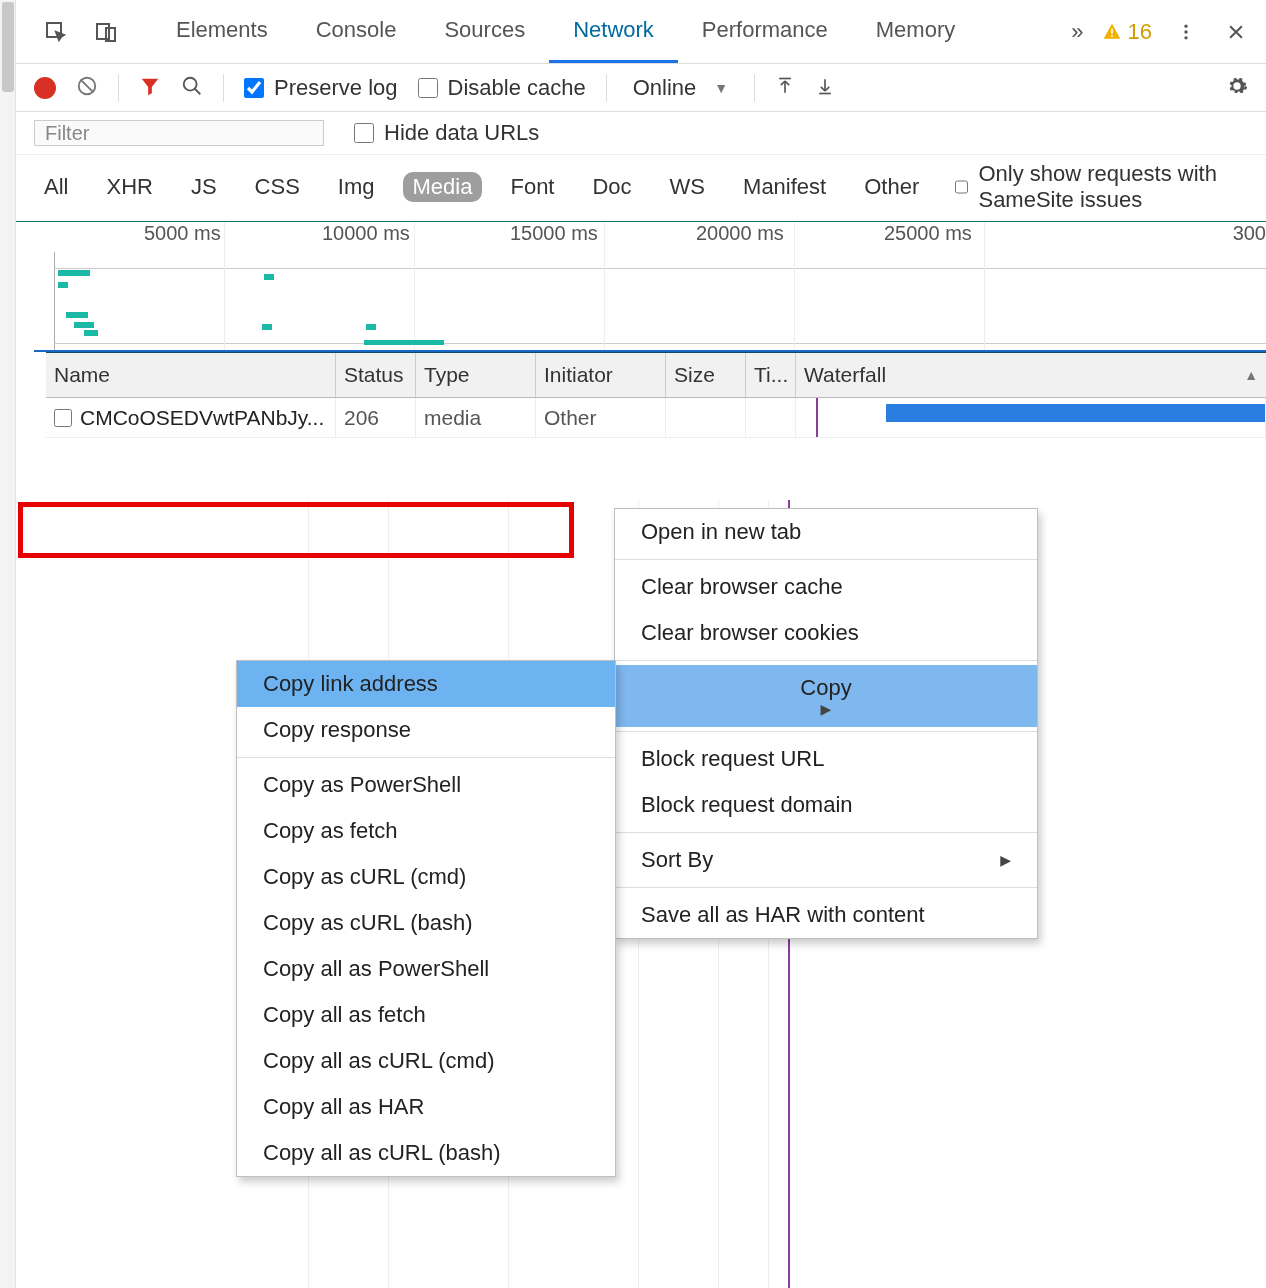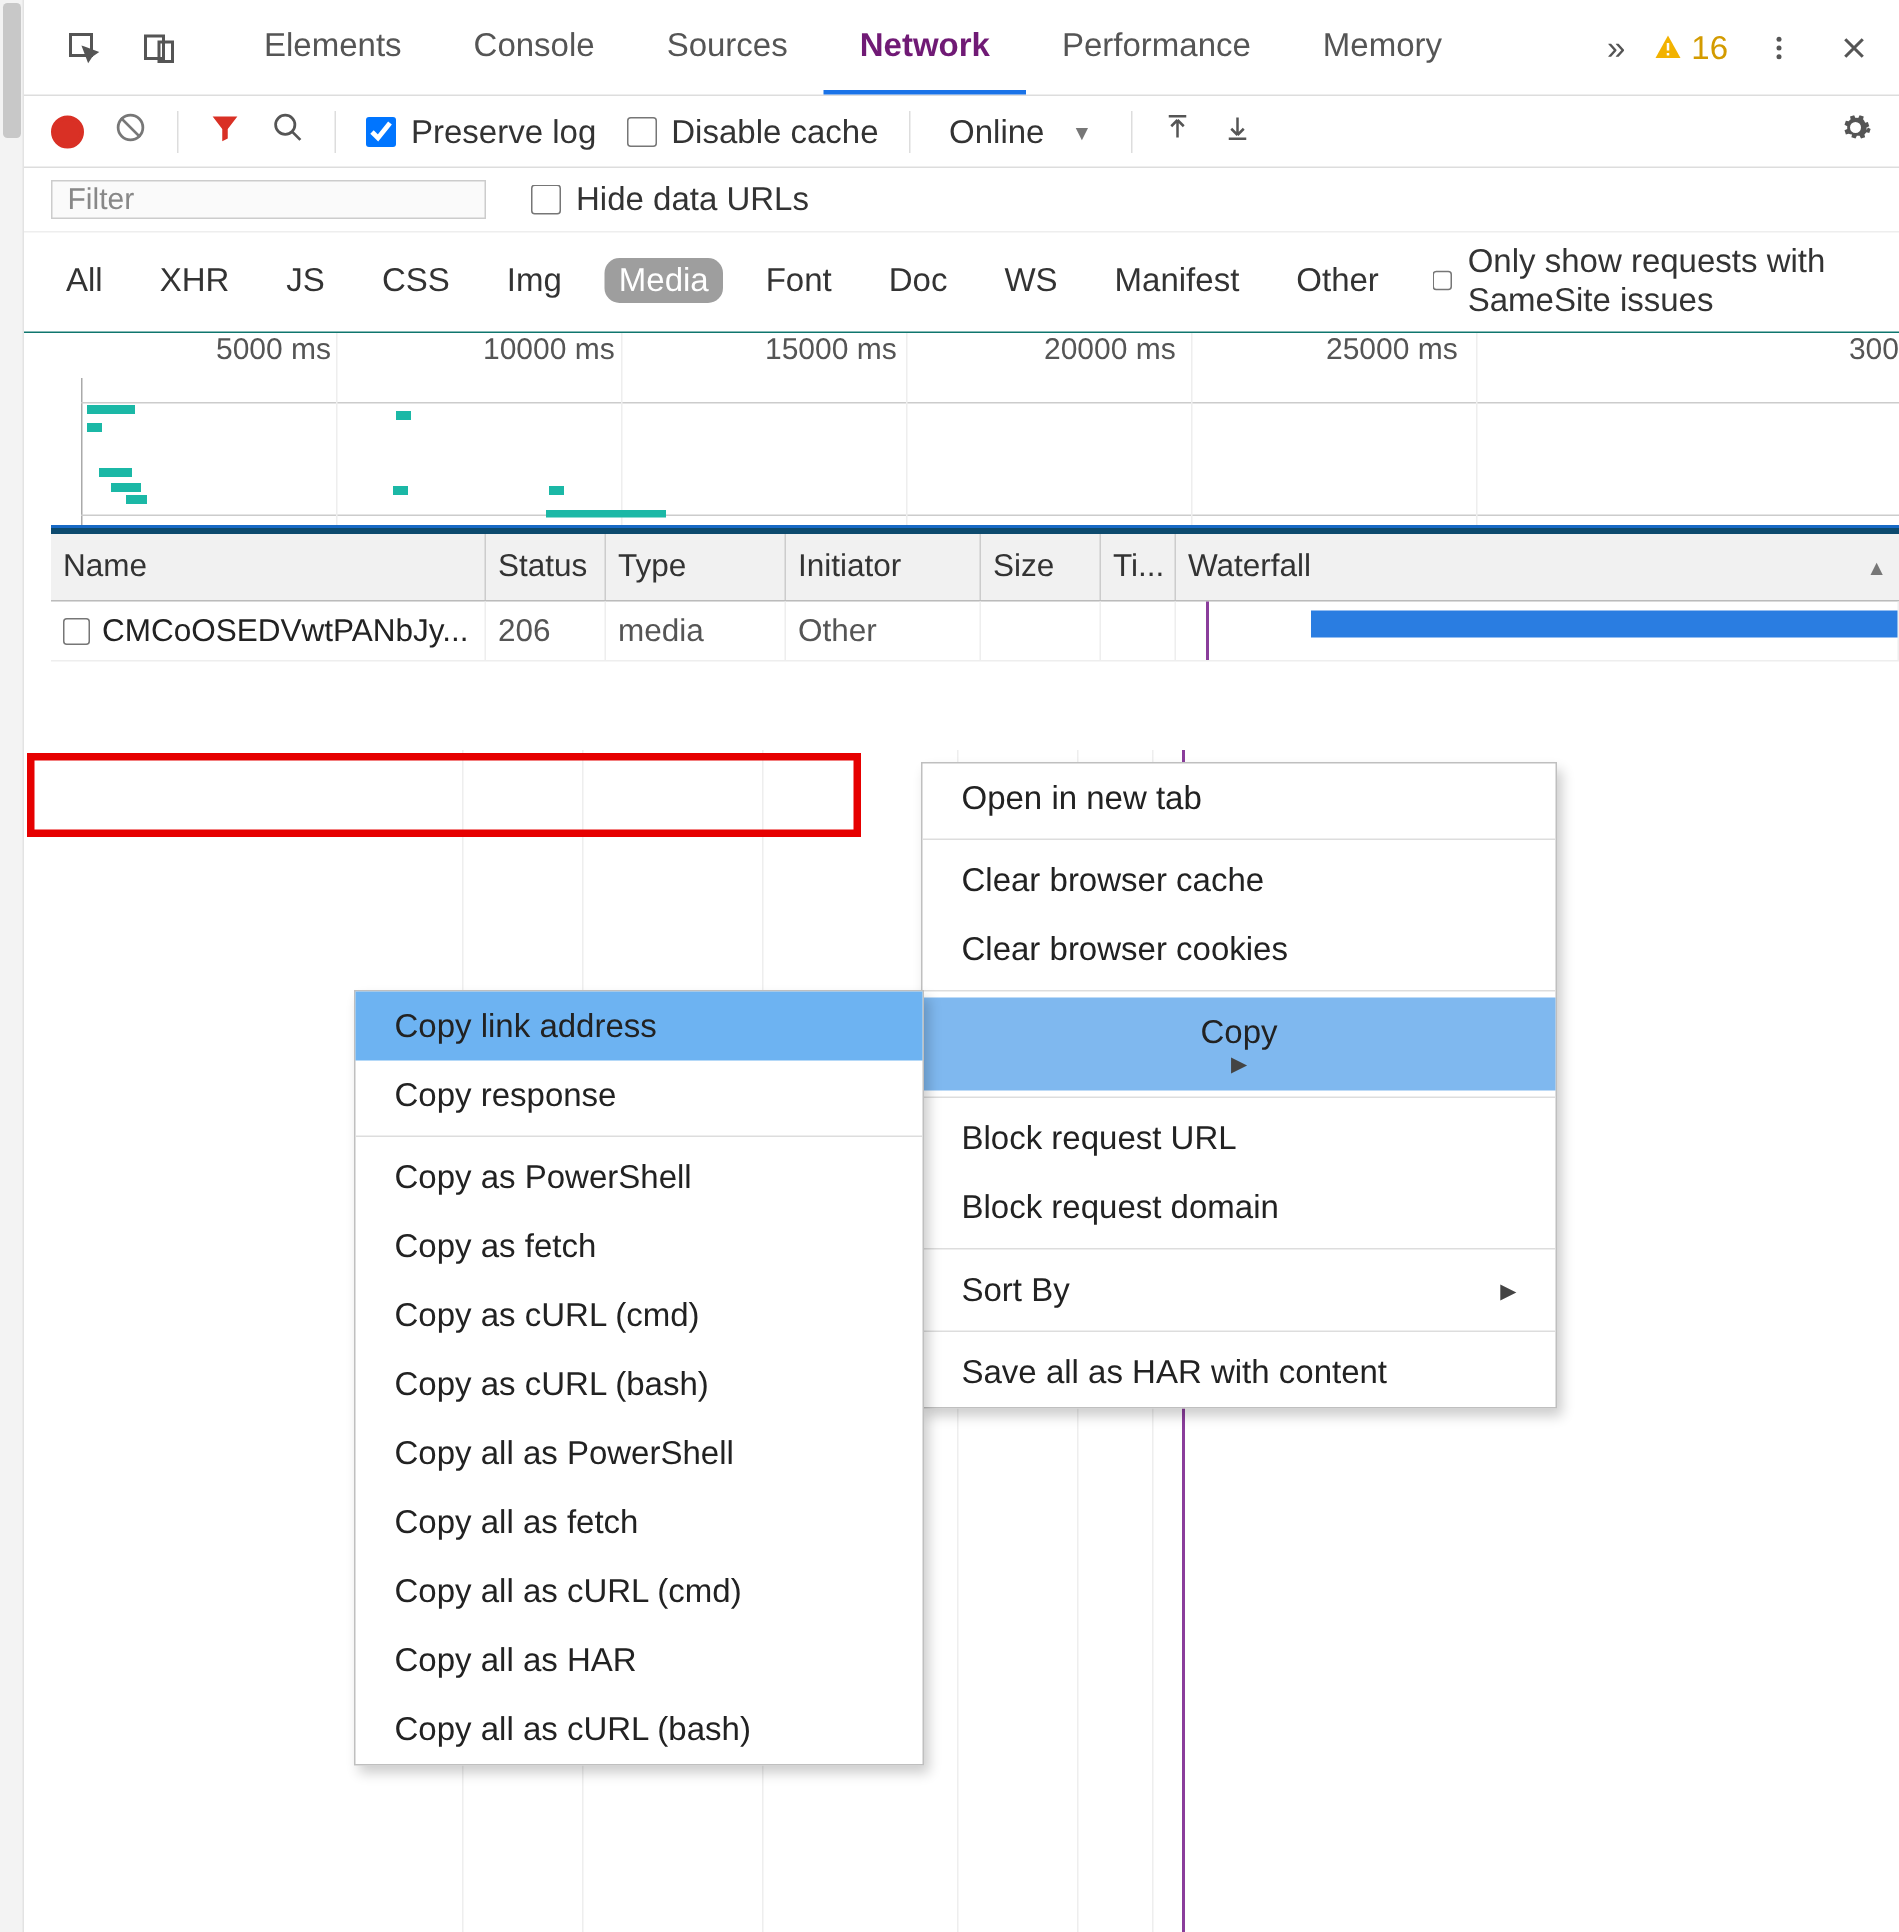--- a/index.html
+++ b/index.html
@@ -4,21 +4,21 @@
 <style>
 * { box-sizing: border-box; margin: 0; padding: 0; font-family: "Segoe UI", Arial, sans-serif; }
 body { background: #fff; color: #333; width: 1266px; height: 1288px; overflow: hidden; position: relative; }
 
 
 .tabbar { display: flex; align-items: center; height: 64px; border-bottom: 1px solid #ddd; padding: 0 6px; gap: 0; position: relative; }
 .tabbar .leading-icons { display: flex; gap: 18px; padding: 0 10px 0 18px; }
 .tabbar .leading-icons svg { width: 24px; height: 24px; }
 .tabs { display: flex; align-items: stretch; height: 100%; margin-left: 20px; }
 .tab { display: flex; align-items: center; padding: 0 24px; font-size: 22px; color: #555; cursor: pointer; border-bottom: 3px solid transparent; }
-.tab.active { color: #701a75; border-bottom-color: #1a73e8; font-weight: bold; }
+.tab.active { color: #0369a1; border-bottom-color: #1a73e8; }
 .tabbar .trailing { margin-left: auto; display: flex; align-items: center; gap: 18px; padding-right: 8px; }
 .chevrons { font-size: 22px; color: #555; }
 .warn-badge { display: flex; align-items: center; gap: 6px; color: #d39b00; font-size: 22px; }
 .warn-badge svg { width: 20px; height: 20px; }
 .icon-btn { width: 32px; height: 32px; display: flex; align-items: center; justify-content: center; color: #555; }
 .icon-btn svg { width: 20px; height: 20px; }
 
 
 .toolbar { display: flex; align-items: center; height: 48px; border-bottom: 1px solid #ddd; padding: 0 18px; gap: 20px; }
 .record-dot { width: 22px; height: 22px; border-radius: 50%; background: #d93025; border: 3px solid #d93025; box-shadow: inset 0 0 0 2px #fff0; }
@@ -44,21 +44,21 @@
 
 .timeline { height: 130px; border-bottom: 2px solid #1769c5; position: relative; overflow: hidden; margin-left: 18px; }
 .timeline .tick { position: absolute; top: 0; font-size: 20px; color: #555; white-space: nowrap; }
 .timeline .gridline { position: absolute; top: 0; bottom: 0; width: 1px; background: #eee; }
 .timeline .hairline { position:absolute; left:20px; right:0; top:46px; height:1px; background:#ccc; }
 .timeline .hairline2 { position:absolute; left:20px; right:0; bottom:6px; height:1px; background:#ccc; }
 .timeline .vline { position:absolute; left:20px; top:30px; bottom:0; width:1px; background:#aaa; }
 .mark { position: absolute; height: 6px; background: #1bb8a6; }
 
 
-.table { margin-left: 18px; border-top: 4px solid #0c4a6e; }
+.table { margin-left: 30px; border-top: 1px solid #0c4a6e; }
 .thead, .trow { display: grid; grid-template-columns: 290px 80px 120px 130px 80px 50px 1fr; align-items: stretch; }
 .thead { background: #f1f1f1; border-bottom: 1px solid #bbb; }
 .th { padding: 10px 8px; font-size: 21px; border-right: 1px solid #ccc; display: flex; align-items: center; gap: 6px; }
 .th.last { border-right: none; justify-content: space-between; }
 .trow { border-bottom: 1px solid #eee; height: 40px; }
 .td { padding: 6px 8px; font-size: 21px; border-right: 1px solid #eee; color: #555; display: flex; align-items: center; gap: 8px; }
 .td.first { color: #222; }
 .row-highlight { position: absolute; border: 5px solid #e60000; left: 18px; top: 502px; width: 556px; height: 56px; pointer-events: none; }
 .waterfall-cell { position: relative; }
 .wf-vline { position: absolute; top:0; bottom:0; width:2px; background:#8a3d9b; left:20px; }

